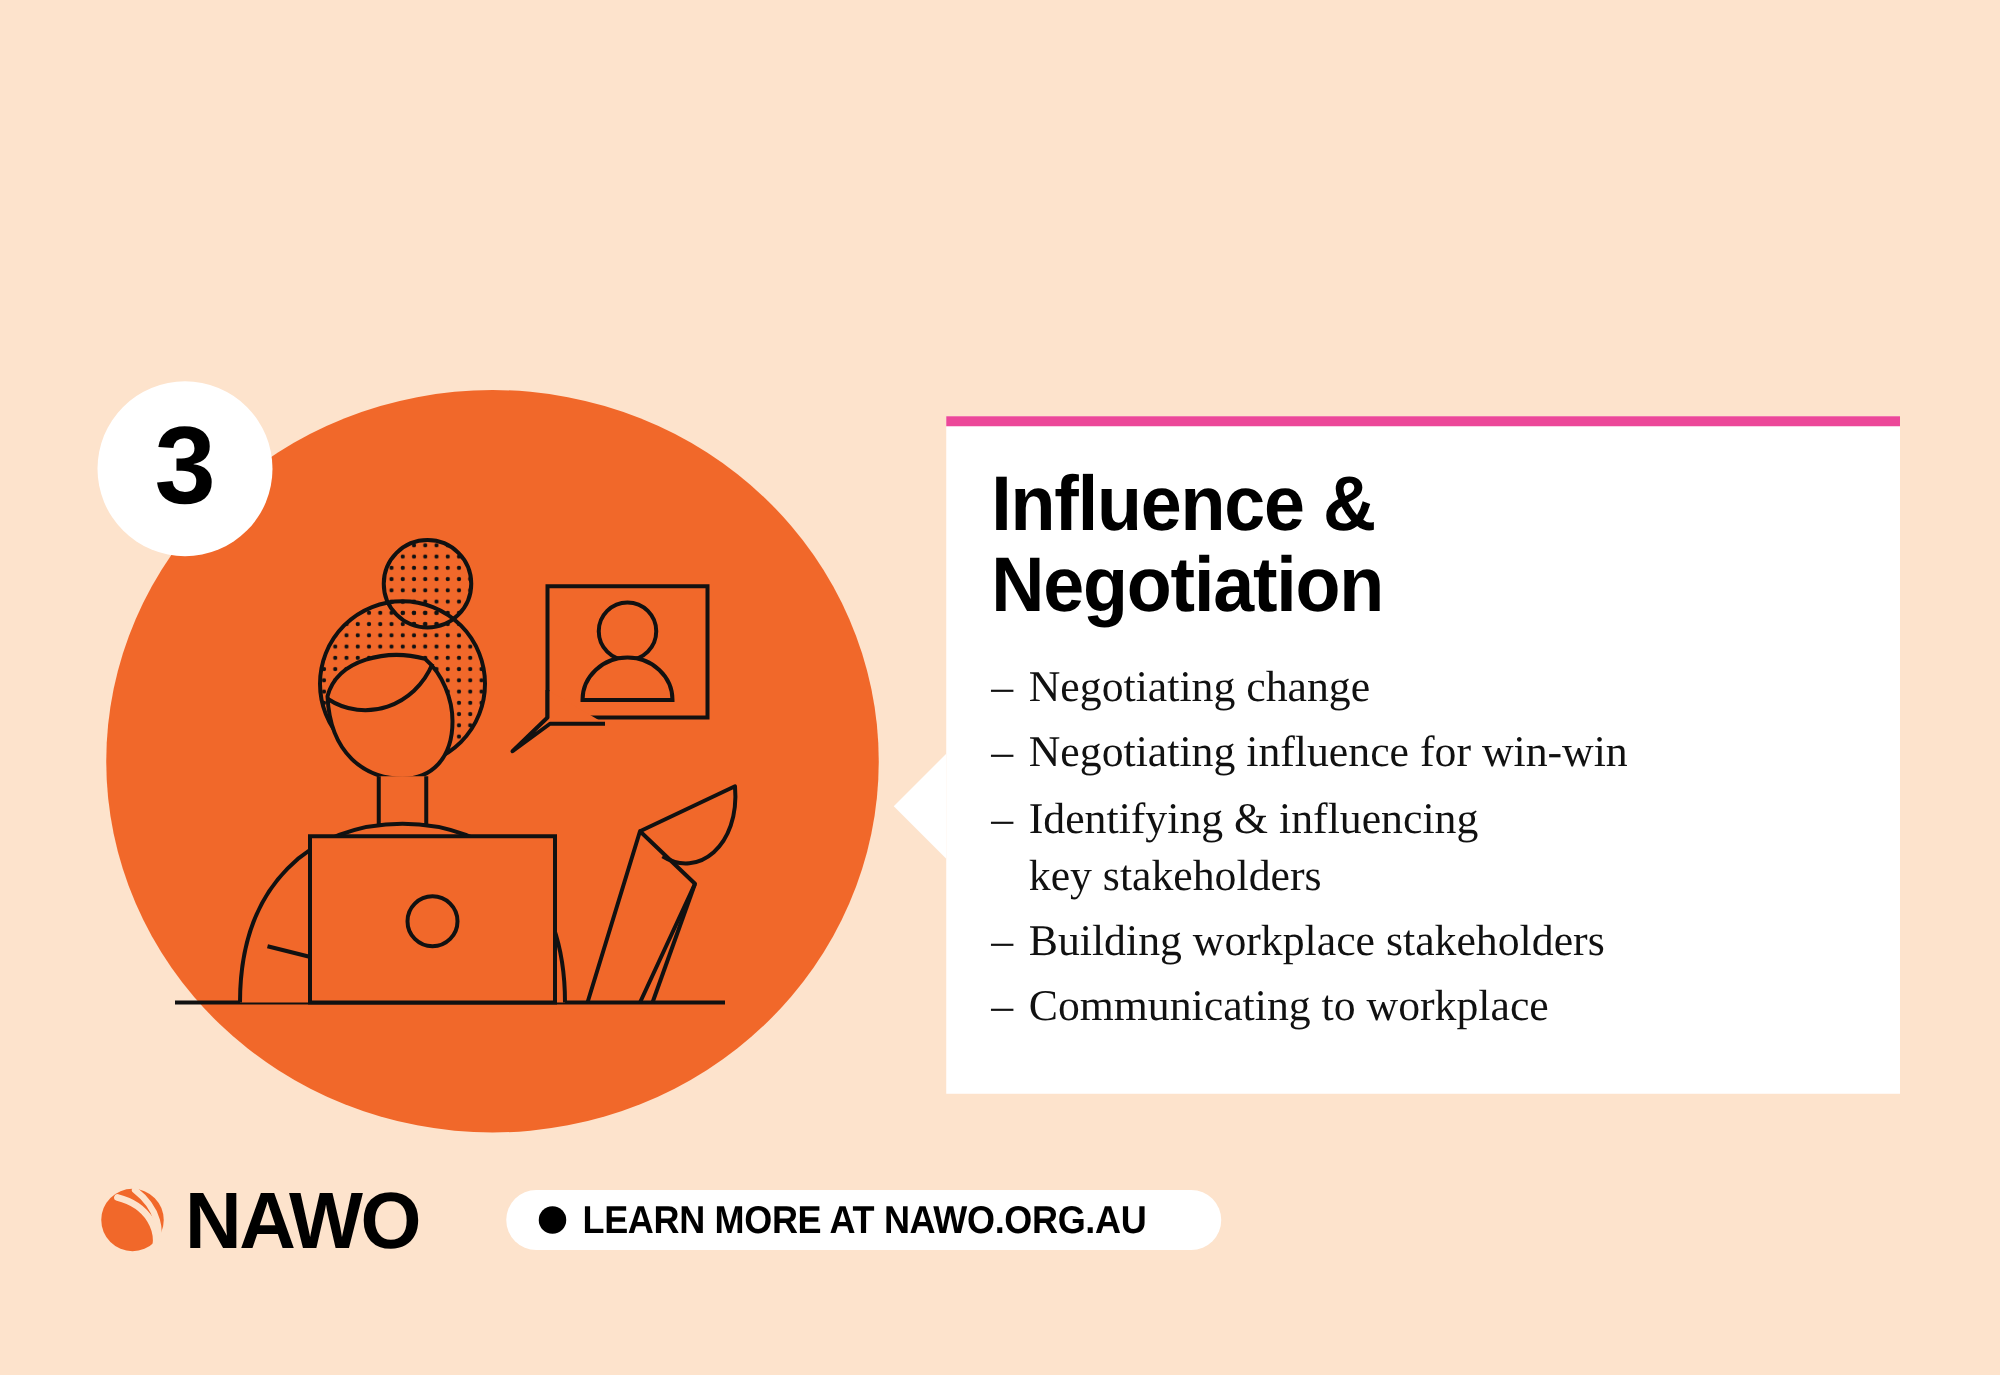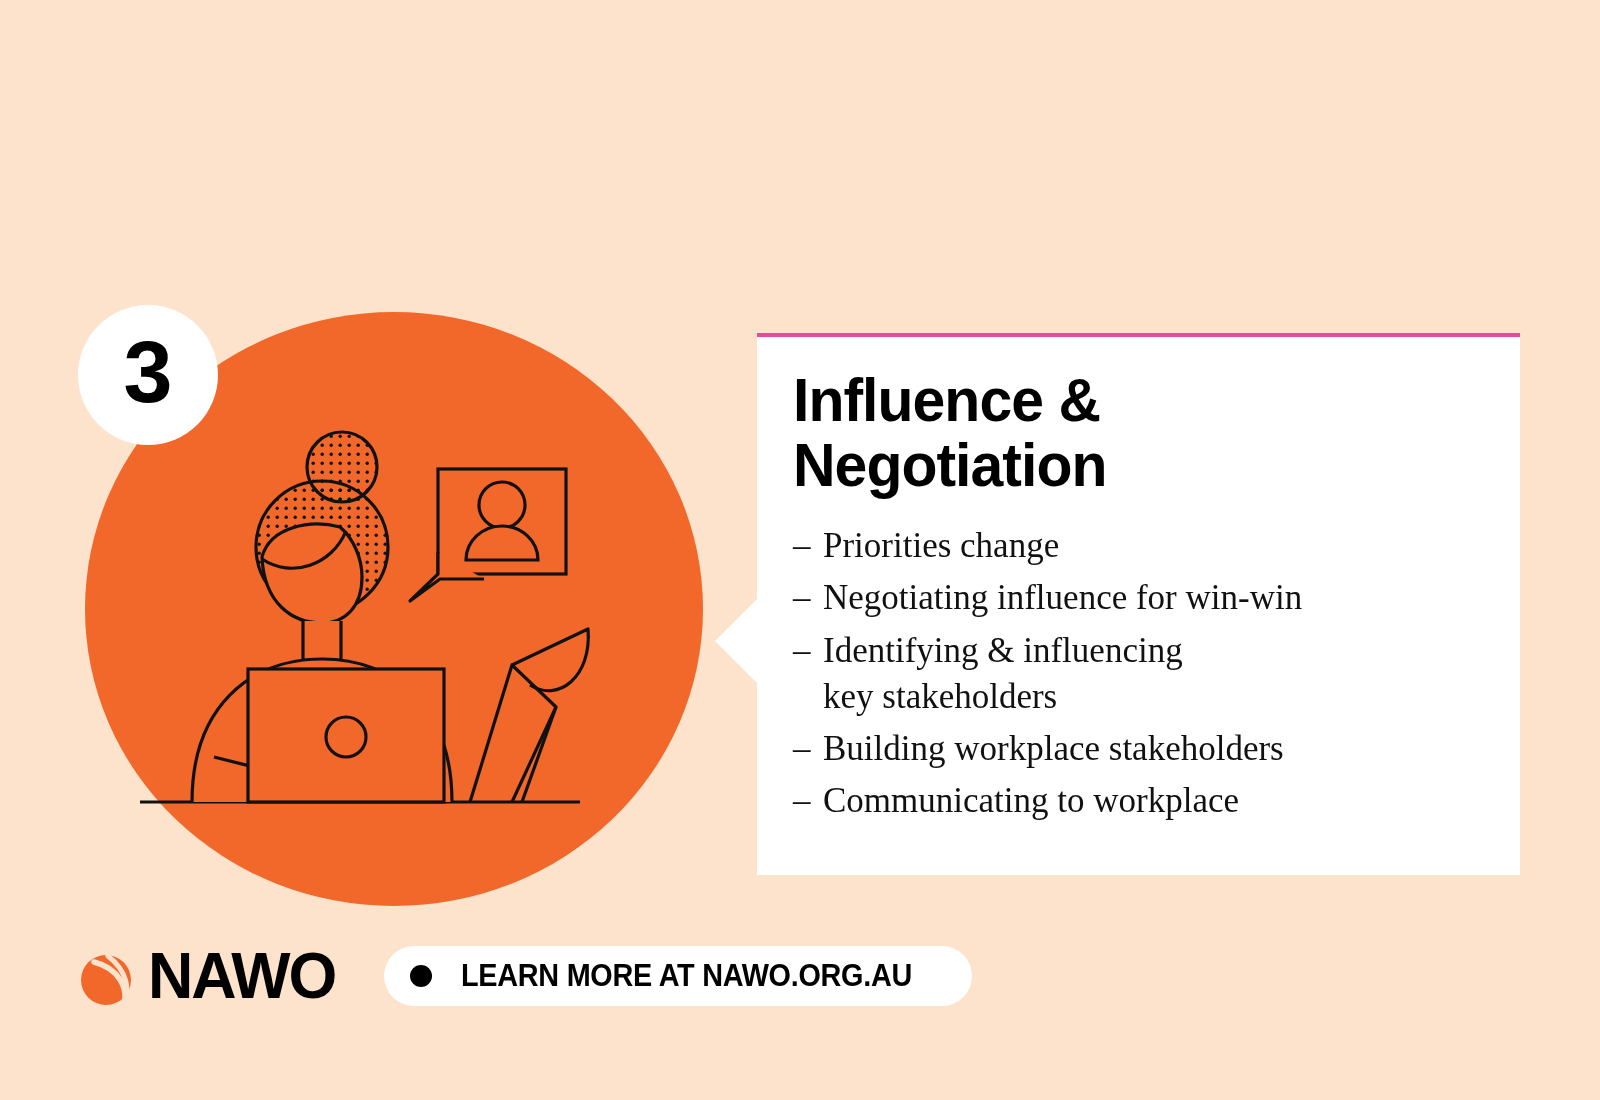--- a/index.html
+++ b/index.html
@@ -100,21 +100,21 @@
   }
 
   
   .card {
     position: absolute;
     left: 757px;
     top: 333px;
     width: 763px;
     height: 542px;
     background: #FFFFFF;
-    border-top: 4px solid #ec4899;
+    border-top: 8px solid #ec4899;
     box-sizing: border-box;
   }
   .card-notch {
     position: absolute;
     left: -42px;
     top: 262px;
     width: 0;
     height: 0;
     border-top: 42px solid transparent;
     border-bottom: 42px solid transparent;
@@ -162,22 +162,22 @@
   .footer {
     position: absolute;
     left: 78px;
     top: 938px;
     display: flex;
     align-items: center;
     height: 76px;
   }
   .logo-block {
     display: flex;
-    align-items: flex-end;
-    margin-right: 45px;
+    align-items: flex-start;
+    margin-right: 66px;
   }
   .logo-mark {
     width: 60px;
     height: 60px;
     margin-right: 10px;
     flex: 0 0 auto;
   }
   .logo-word {
     font-family: "Liberation Sans", sans-serif;
     font-weight: bold;
@@ -186,25 +186,24 @@
     color: #000000;
     line-height: 1;
     transform: scaleX(0.98);
     transform-origin: left center;
   }
   .pill {
     display: flex;
     align-items: center;
     background: #FFFFFF;
     border-radius: 40px;
-    height: 60px;
+    height: 48px;
     padding: 0 26px;
     margin-right: 22px;
     white-space: nowrap;
-    gap: 16px;
   }
   .pill .dot {
     width: 22px;
     height: 22px;
     border-radius: 50%;
     background: #000000;
     margin-right: 13px;
     flex: 0 0 auto;
   }
   .pill .pill-text {
@@ -270,21 +269,21 @@
   <div class="card">
     <div class="card-notch"></div>
     <div class="card-inner">
       <div class="card-heading">
         <div>Influence &amp;</div>
         <div>Negotiation</div>
       </div>
       <ul class="bullets">
         <li>
           <span class="dash">–</span>
-          <span class="btext">Priorities change</span>
+          <span class="btext">Negotiating change</span>
         </li>
         <li>
           <span class="dash">–</span>
           <span class="btext">Negotiating influence for win-win</span>
         </li>
         <li>
           <span class="dash">–</span>
           <span class="btext">Identifying &amp; influencing
 key stakeholders</span>
         </li>

